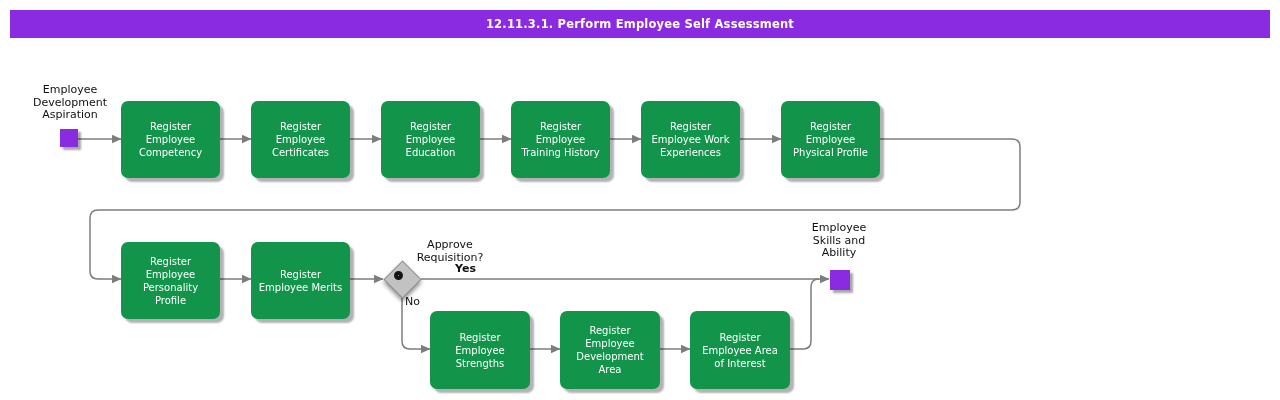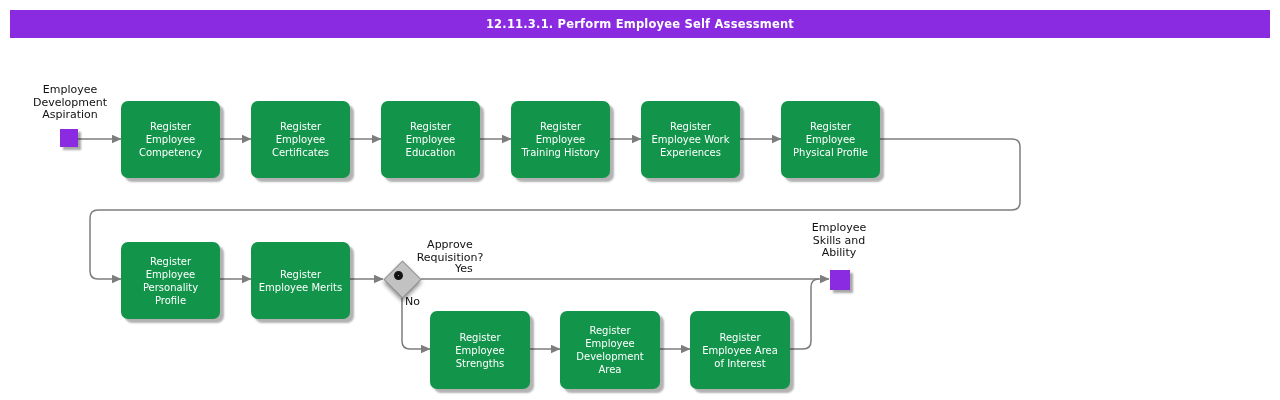--- a/index.html
+++ b/index.html
@@ -156,21 +156,21 @@
 Employee
 Personality
 Profile</div>
   <div class="activity row12" style="left:251px; top:242px;">Register
 Employee Merits</div>
 
   <div class="flow-label" style="left:402px; top:239px;margin-left:48px;">Approve
 Requisition?</div>
   <div class="gateway"></div>
   <div class="gateway-ring"></div>
-  <div class="branch-label" style="left:455px; top:263px;">Yes</div>
+  <div class="branch-label" style="left:455px; top:263px;font-weight:bold;">Yes</div>
   <div class="branch-label" style="left:405px; top:296px;">No</div>
 
   <div class="activity row3" style="left:430px; top:311px;">Register
 Employee
 Strengths</div>
   <div class="activity row3" style="left:560px; top:311px;">Register
 Employee
 Development
 Area</div>
   <div class="activity row3" style="left:690px; top:311px;">Register

